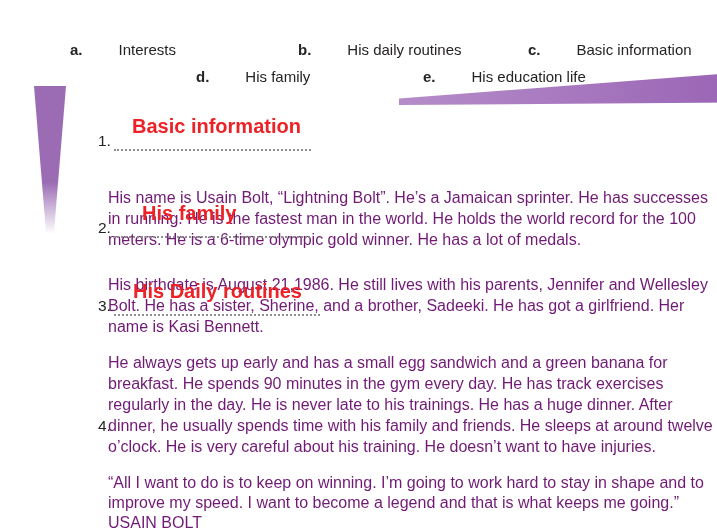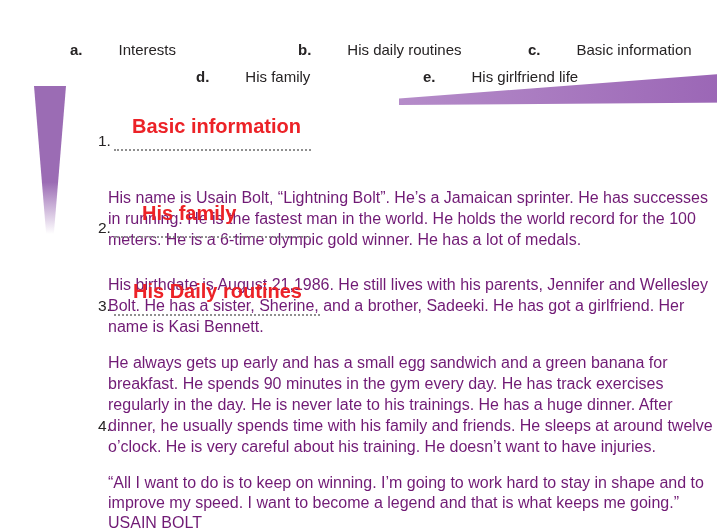--- a/index.html
+++ b/index.html
@@ -90,21 +90,21 @@
   <div class="opt opt-b">
     <b>b.</b><span>His daily routines</span>
   </div>
   <div class="opt opt-c">
     <b>c.</b><span>Basic information</span>
   </div>
   <div class="opt opt-d">
     <b>d.</b><span>His family</span>
   </div>
   <div class="opt opt-e">
-    <b>e.</b><span>His girlfriend life</span>
+    <b>e.</b><span>His education life</span>
   </div>
 
   <div class="swoosh"></div>
   <div class="left-bar"></div>
   <div class="right-bar"></div>
   <div class="bottom-bar"></div>
 
 
   <div class="section sec-s1">
     <div class="sec-head">

